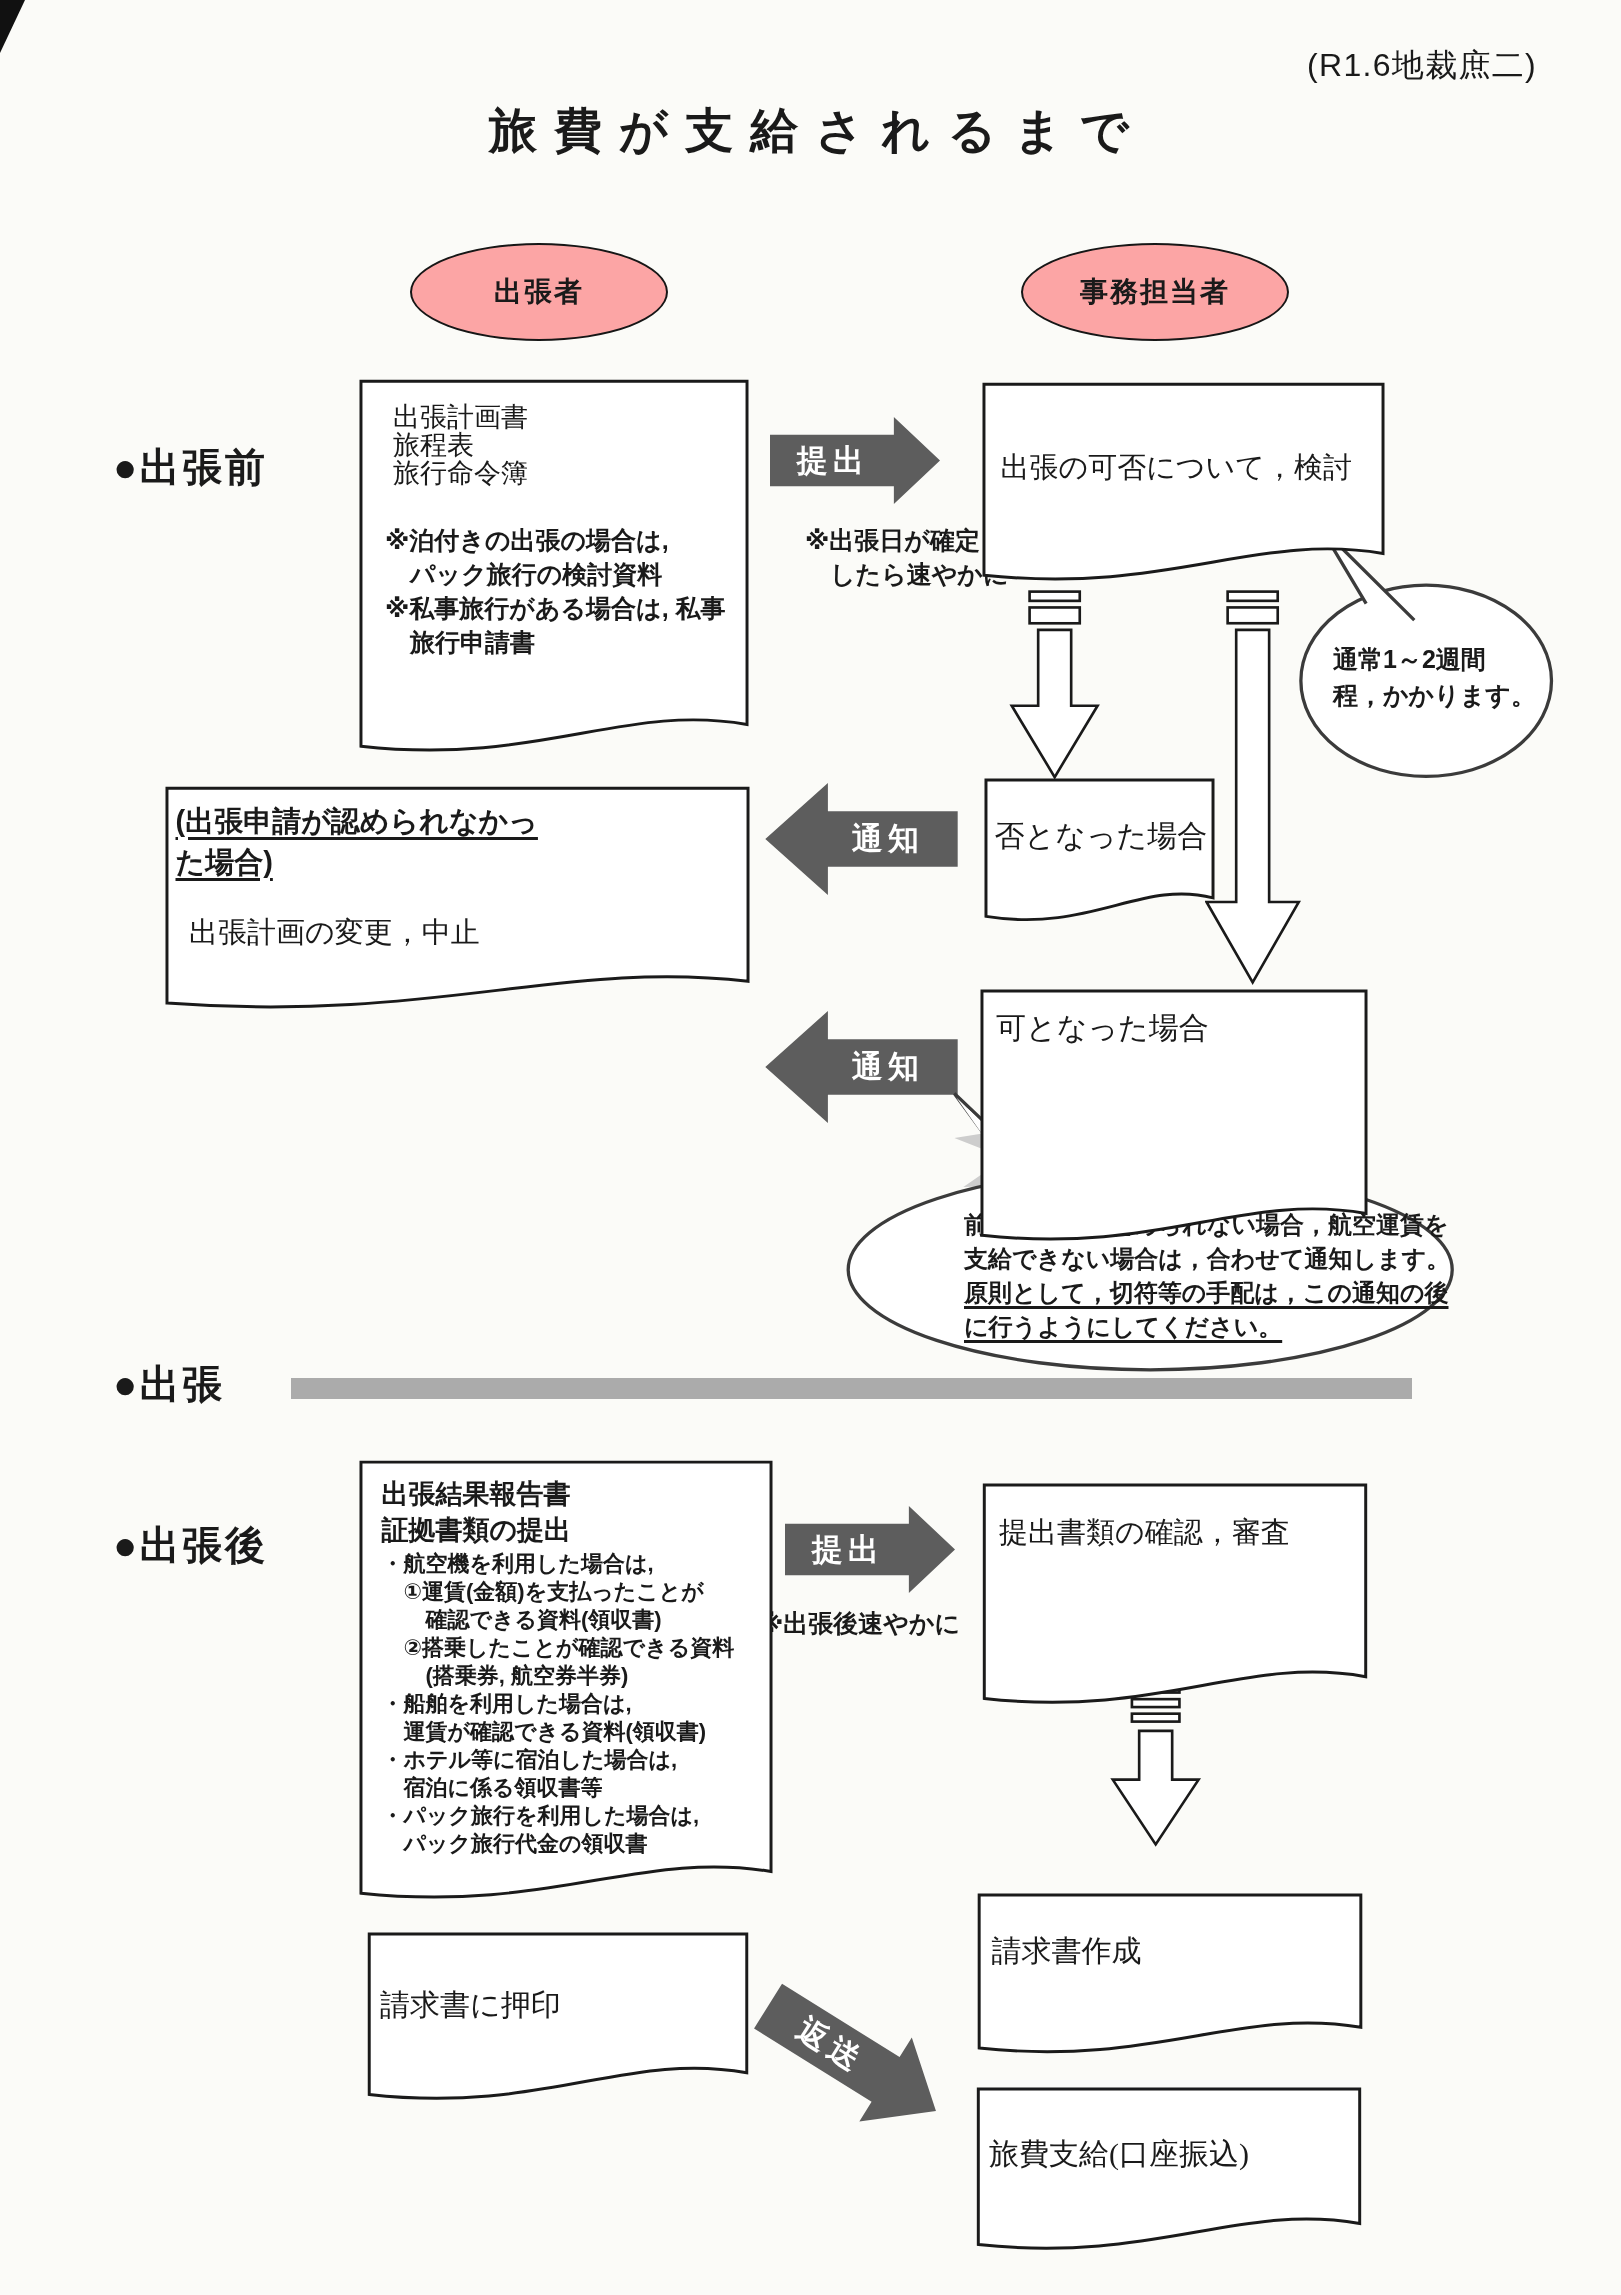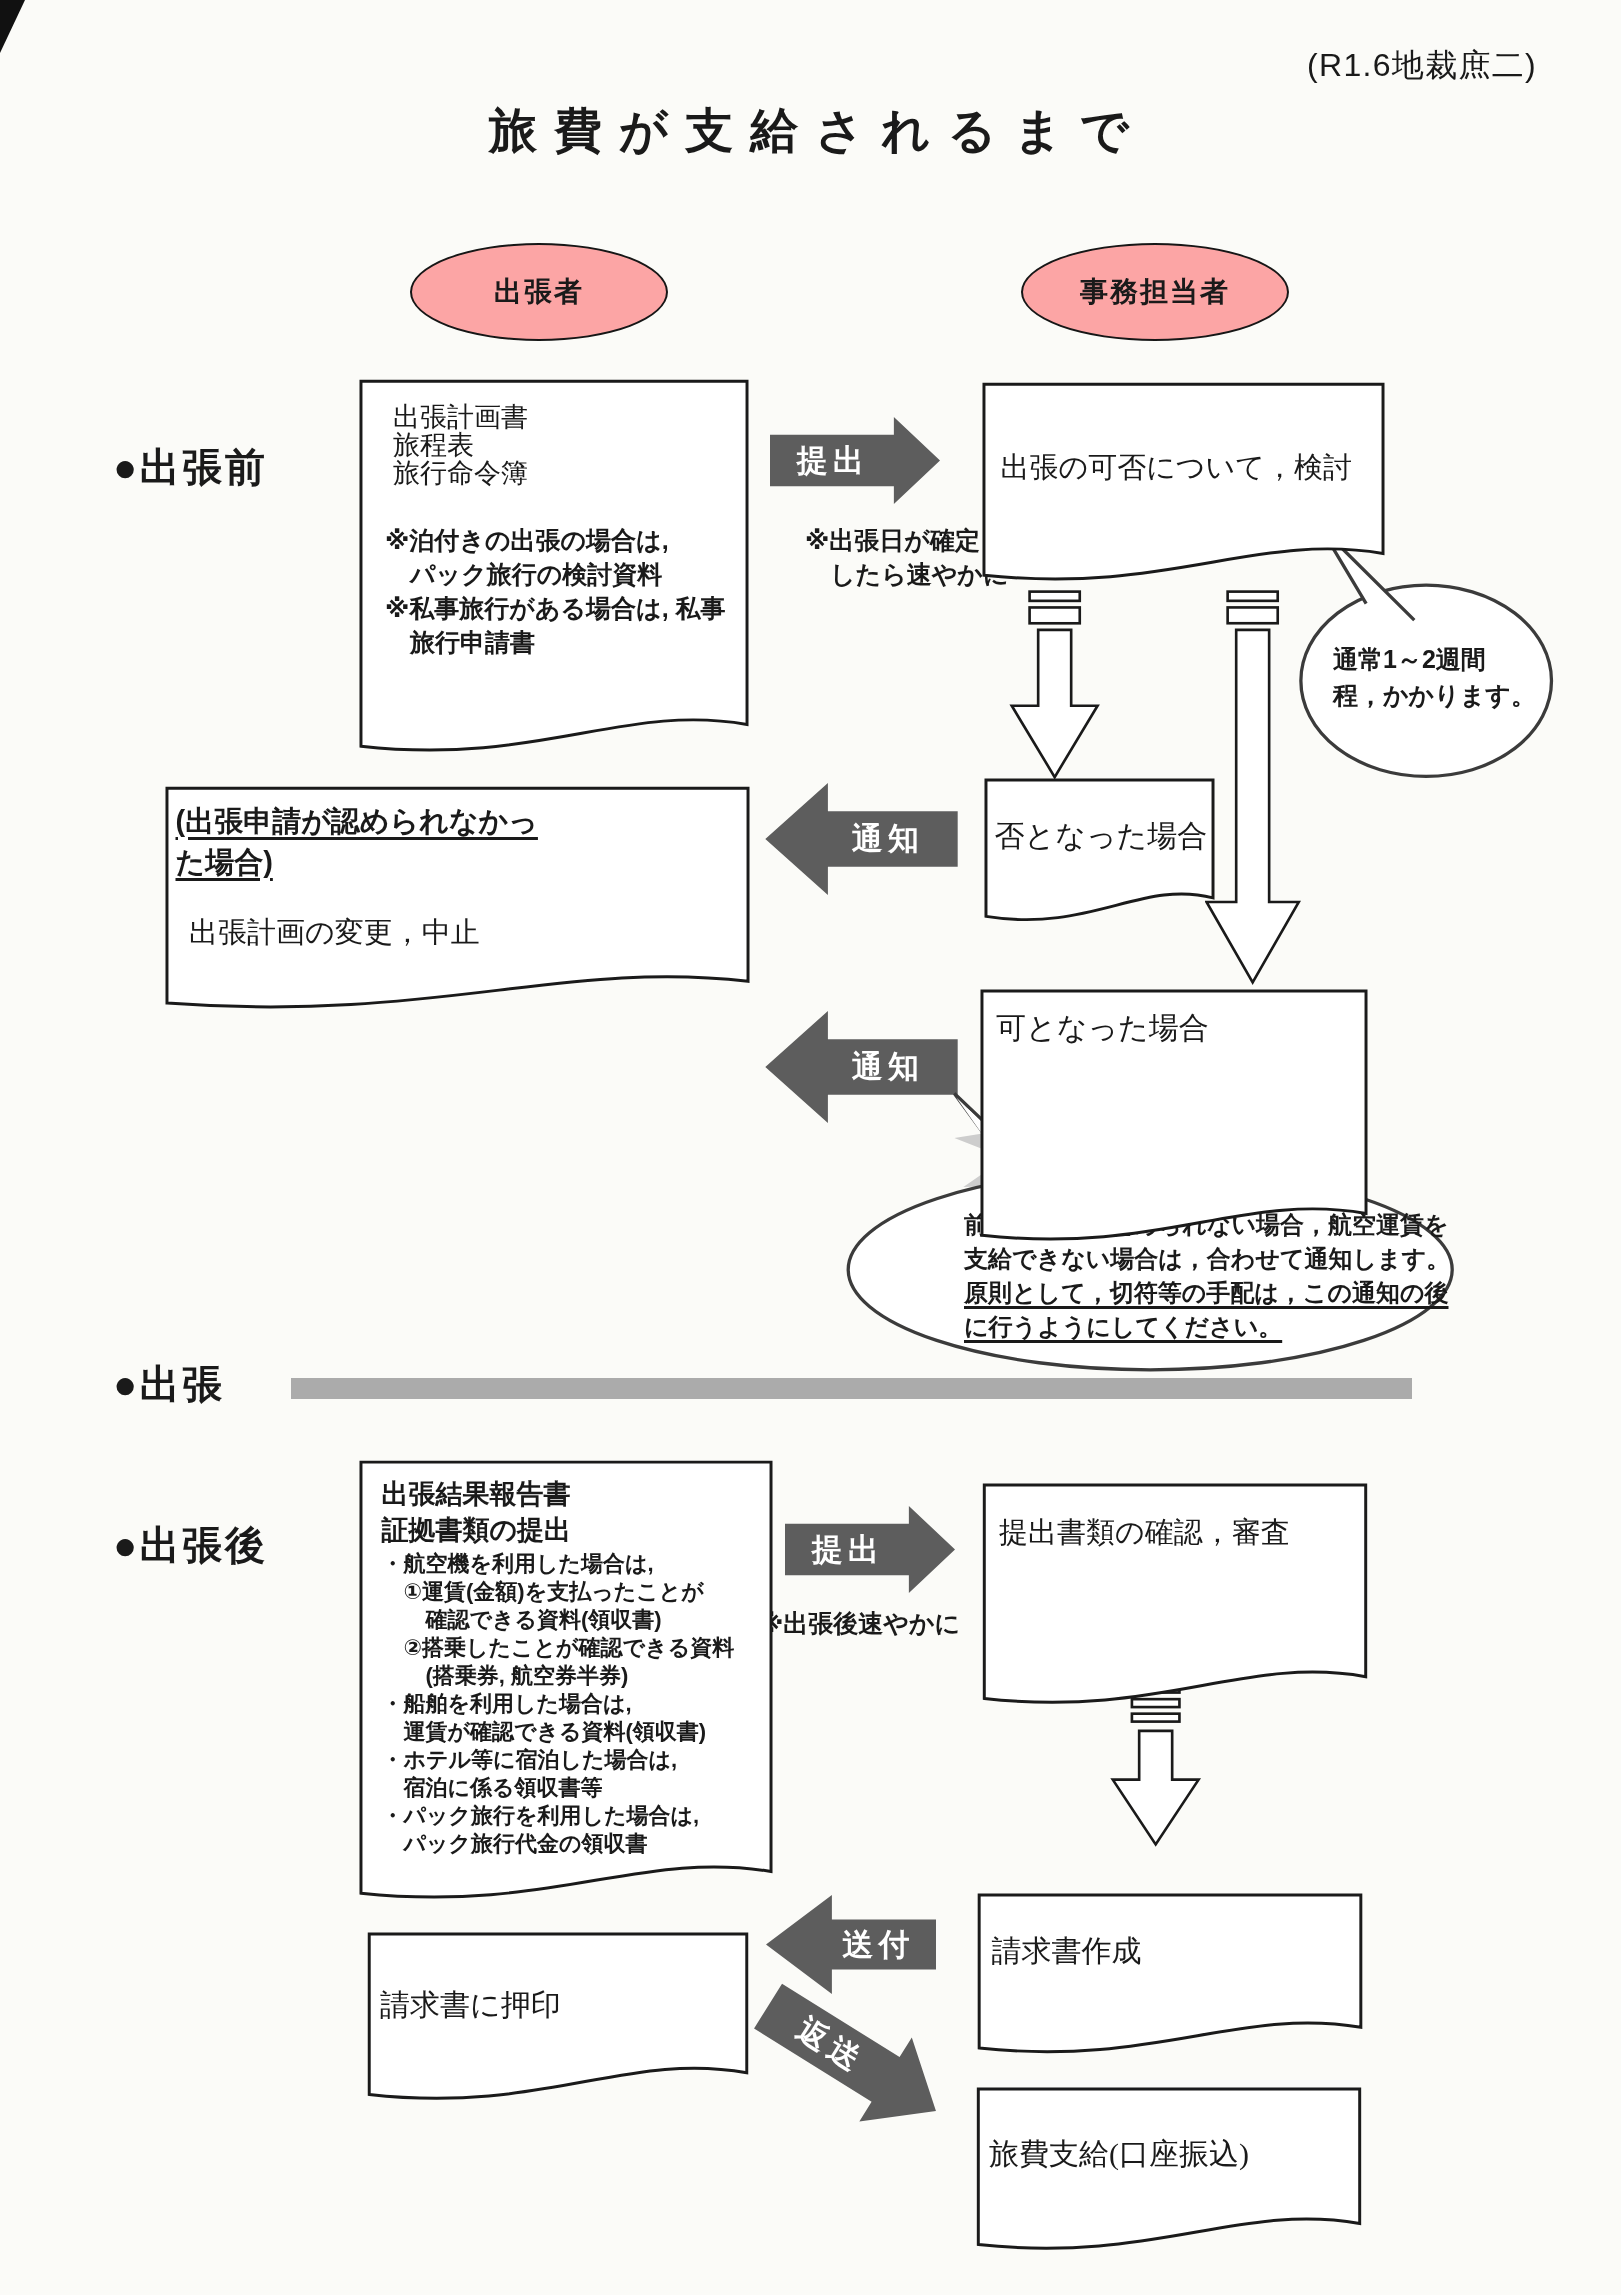--- a/index.html
+++ b/index.html
@@ -219,26 +219,20 @@
     <polygon points="47,74 97,74 97,148 137,148 72,246 7,148 47,148"></polygon>
   </svg>
 
   <div class="abs doc" style="left:367px;top:1932px;width:382px;height:165px;">
       <svg width="382" height="196" viewBox="0 0 580 298">
         <path d="M 3 3 L 577 3 L 577 214 C 394.40000000000003 181, 266.8 277, 3 247 Z" fill="#ffffff" stroke="#1a1a1a" stroke-width="4.5" stroke-linejoin="miter"></path>
       </svg>
     <div class="txt mincho fs46" style="left:13px;top:53px;">請求書に押印</div>
   </div>
 
-  <div class="abs barrow" style="left:766px;top:1895px;width:170px;height:99px;">
-    <svg width="170" height="99" viewBox="0 0 258 150">
-      <polygon points="258,37 100,37 100,0 0,75 100,150 100,113 258,113" fill="#5d5d5d"></polygon>
-    </svg>
-    <span class="alabel" style="padding-left:55px;">送付</span>
-  </div>
 
   <div class="abs doc" style="left:977px;top:1893px;width:416px;height:157px;">
       <svg width="386" height="187" viewBox="0 0 585 283.688">
         <path d="M 3 3 L 582 3 L 582 203.728 C 397.8 172.312, 269.1 263.704, 3 235.144 Z" fill="#ffffff" stroke="#1a1a1a" stroke-width="4.5" stroke-linejoin="miter"></path>
       </svg>
     <div class="txt mincho fs46" style="left:14.5px;top:38px;">請求書作成</div>
   </div>
 
   <div class="abs barrow" style="left:753px;top:2009px;width:198px;height:99px;transform:rotate(32deg);transform-origin:50% 50%;">
     <svg width="198" height="99" viewBox="0 0 300 150">

